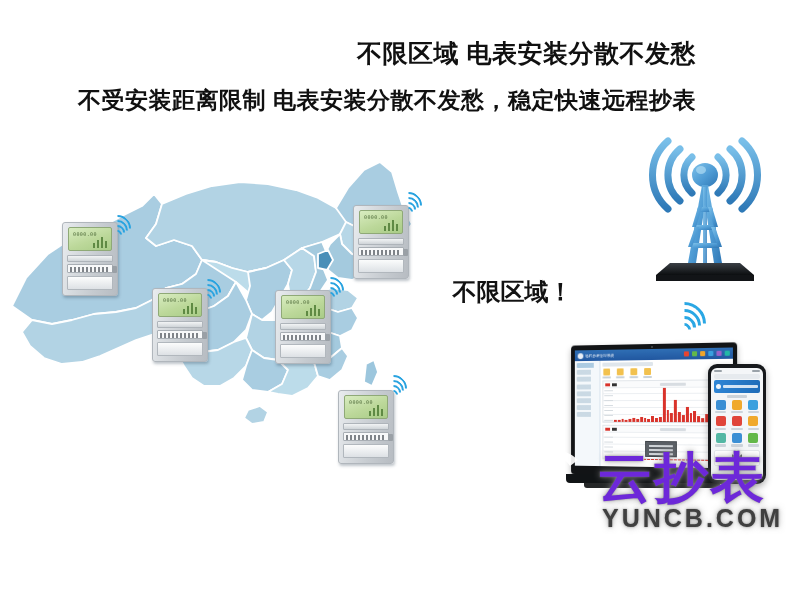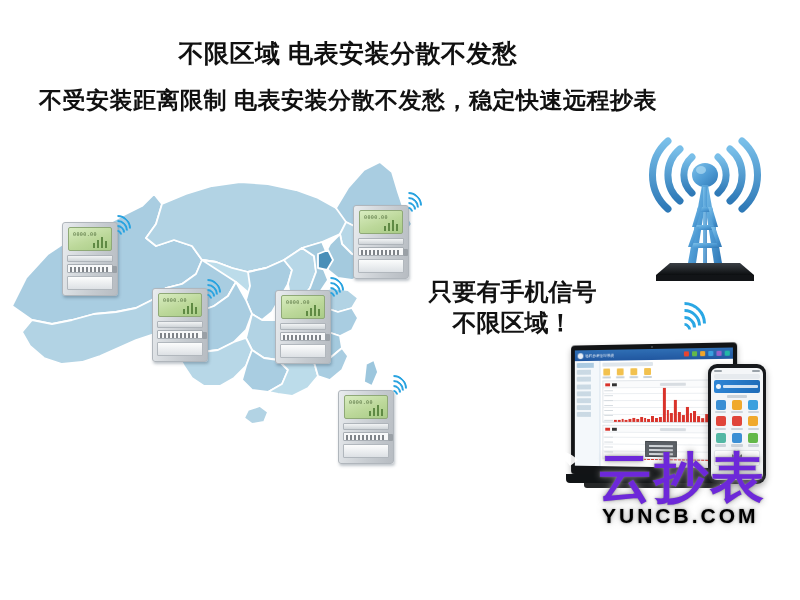--- a/index.html
+++ b/index.html
@@ -5,21 +5,21 @@
   html,body{margin:0;padding:0;}
   body{
     width:800px;height:600px;overflow:hidden;background:#ffffff;
     font-family:"Liberation Sans","DejaVu Sans",sans-serif;
     position:relative;
   }
   #stage{position:absolute;left:0;top:0;width:800px;height:600px;overflow:hidden;background:#fff;}
 
   
   .headline{
-    position:absolute;left:0;width:696px;text-align:center;
+    position:absolute;left:0;width:696px;text-align:right;
     color:#101010;font-weight:bold;letter-spacing:.5px;white-space:nowrap;
   }
   #title-line-1{top:38px;font-size:25px;line-height:30px;}
   #title-line-2{top:86px;font-size:23px;line-height:28px;}
 
   
   #map-wrap{position:absolute;left:-4px;top:128px;width:430px;height:350px;}
   #map-svg{display:block;width:430px;height:350px;}
 
   
@@ -172,21 +172,21 @@
   .ph-mail .env::after{content:"";position:absolute;left:0;top:0;width:0;height:0;border-left:5px solid transparent;border-right:5px solid transparent;border-top:4px solid #f4f6f8;}
   .ph-home{position:absolute;left:0;right:0;bottom:2px;display:flex;justify-content:center;gap:5px;}
   .ph-home i{width:3px;height:3px;border-radius:50%;background:#b6bcc2;display:block;}
 
   
   #watermark{position:absolute;left:498px;top:438px;width:300px;height:100px;}
   #wm-cloud{position:absolute;left:2px;top:6px;width:104px;height:78px;}
   #wm-text{position:absolute;left:100px;top:10px;font-size:54px;font-weight:bold;color:#6d28d9;
     letter-spacing:2px;line-height:58px;white-space:nowrap;
     text-shadow:0 0 7px rgba(150,150,150,.85),0 0 2px rgba(120,120,120,.9);}
-  #wm-sub{position:absolute;left:104px;top:66px;font-size:21px;font-weight:bold;color:#000000;
+  #wm-sub{position:absolute;left:104px;top:66px;font-size:25px;font-weight:bold;color:#404040;
     letter-spacing:3px;white-space:nowrap;
     text-shadow:0 0 6px rgba(150,150,150,.8),0 0 2px rgba(120,120,120,.85);}
 </style>
 </head>
 <body>
 
 <div id="stage">
 
   <div class="headline" id="title-line-1">不限区域 电表安装分散不发愁</div>
   <div class="headline" id="title-line-2">不受安装距离限制 电表安装分散不发愁，稳定快速远程抄表</div>
@@ -324,21 +324,20 @@
     <div class="knob"></div>
     <div class="wifi" style="left:42px;top:-14px;">
       <i class="a1"></i>
         <i class="a2"></i>
         <i class="a3"></i>
         <i class="a4"></i>
     </div>
   </div>
 
   <div id="slogan">
-    <div>只要有手机信号</div>
     <div>不限区域！</div>
   </div>
 
   <div id="station">
     <svg id="tower-svg" viewBox="0 0 130 150" xmlns="http://www.w3.org/2000/svg">
       <defs>
         <linearGradient id="gTower" x1="0" y1="0" x2="1" y2="1">
           <stop offset="0%" stop-color="#7fc2ea"></stop>
           <stop offset="55%" stop-color="#4e9bd4"></stop>
           <stop offset="100%" stop-color="#2f77b5"></stop>

